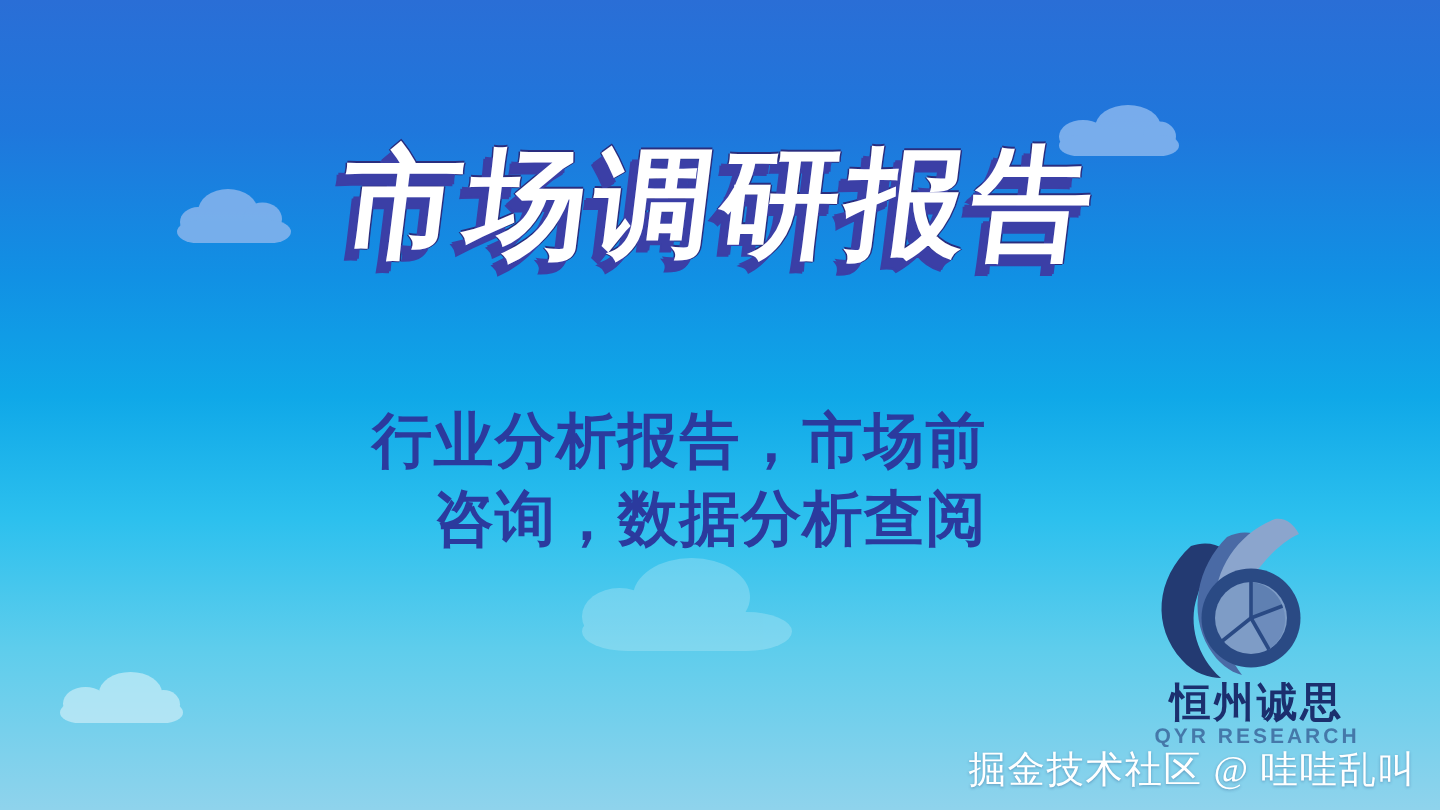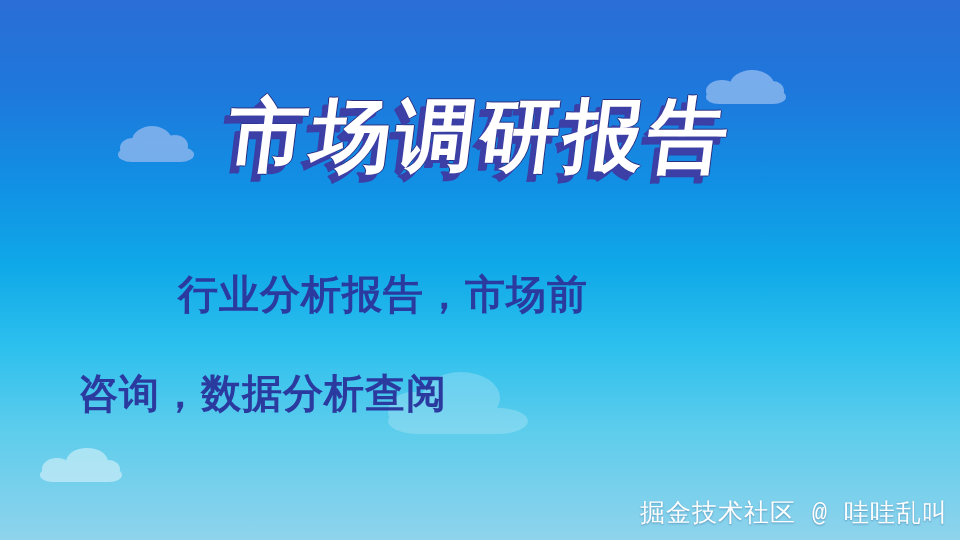--- a/index.html
+++ b/index.html
@@ -87,23 +87,23 @@
     position:absolute; left:78px; top:268px; width:580px;
     text-align:center;
     font-family:"DejaVu Sans","Liberation Sans",sans-serif;
     font-weight:bold;
     font-size:40px;
     line-height:52px;
     letter-spacing:1px;
     color:#2b3a9e;
   }
   .body-copy div{ white-space:nowrap; }
-  .body-line-1{ text-align:center; padding-left:30px; }
+  .body-line-1{ text-align:right; padding-left:30px; }
   .body-line-2{ text-align:left; padding-left:16px; }
-  .body-line-3{ text-align:left;margin-top:47px; }
+  .body-line-3{ text-align:right; }
 
   
   .logo{
     position:absolute; left:738px; top:342px; width:200px; height:160px;
   }
   .logo-mark{ position:absolute; left:20px; top:0; width:130px; height:112px; }
   .logo-name{
     position:absolute; left:0; top:108px; width:200px;
     text-align:center;
     font-family:"DejaVu Sans","Liberation Sans",sans-serif;
@@ -119,21 +119,22 @@
     font-weight:bold;
     font-size:14px;
     letter-spacing:2px;
     color:#2a4a86;
     opacity:.65;
   }
 
   
   .watermark{
     position:absolute; left:640px; top:496px; width:310px;
-    font-family:Liberation Mono, monospace;
+    text-align:center;
+    font-family:Liberation Serif, serif;
     font-size:25px;
     font-weight:normal;
     color:#ffffff;
     letter-spacing:1px;
     text-shadow:0 1px 2px rgba(40,80,130,.45);
     white-space:nowrap;
   }
 </style>
 </head>
 <body>
@@ -166,16 +167,46 @@
 
   <div class="title-wrap">
     <span class="title">市场调研报告</span>
   </div>
 
   <div class="body-copy">
     <div class="body-line-1">行业分析报告，市场前</div>
     <div class="body-line-3">咨询，数据分析查阅</div>
   </div>
 
+  <div class="logo">
+    <svg class="logo-mark" viewBox="0 0 130 112">
+
+      <path d="M36 22 C12 44 10 76 30 98 C38 107 48 110 56 110
+               C40 96 34 74 40 56 C44 42 50 32 58 24
+               C52 20 44 19 36 22 Z" fill="#233a72"></path>
+
+      <path d="M60 16 C40 36 34 66 48 90 C54 100 62 106 70 108
+               C56 90 54 66 62 46 C68 32 76 22 84 16
+               C76 12 68 12 60 16 Z" fill="#4a6aa5"></path>
+
+      <path d="M92 4 C66 14 50 40 52 66 C53 78 58 88 65 94
+               C62 74 68 52 82 36 C90 26 99 18 108 14
+               C104 7 99 3 92 4 Z" fill="#8ba5cd"></path>
+
+      <circle cx="76" cy="70" r="33" fill="#2a4a84"></circle>
+      <circle cx="76" cy="70" r="24" fill="#7e9cc6"></circle>
+
+      <path d="M76 70 L76 46 A24 24 0 0 1 97 62 Z" fill="#5f80b2"></path>
+      <path d="M76 70 L97 62 A24 24 0 0 1 88 91 Z" fill="#6d8cbc"></path>
+      <g stroke="#2a4a84" stroke-width="2.4" fill="none">
+        <line x1="76" y1="70" x2="76" y2="46"></line>
+        <line x1="76" y1="70" x2="97" y2="62"></line>
+        <line x1="76" y1="70" x2="88" y2="91"></line>
+        <line x1="76" y1="70" x2="56" y2="86"></line>
+      </g>
+    </svg>
+    <div class="logo-name">恒州诚思</div>
+    <div class="logo-sub">QYR RESEARCH</div>
+  </div>
 
   <div class="watermark">掘金技术社区 @ 哇哇乱叫</div>
 
 </div>
 
 </body></html>

